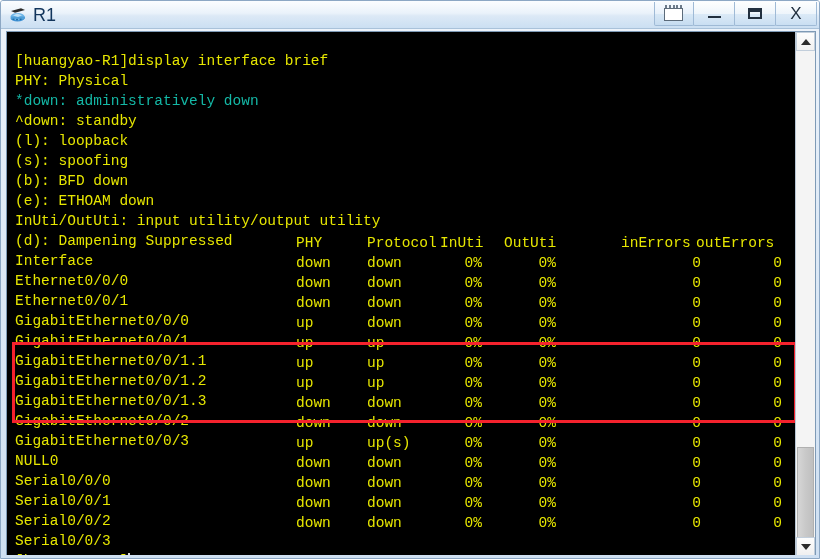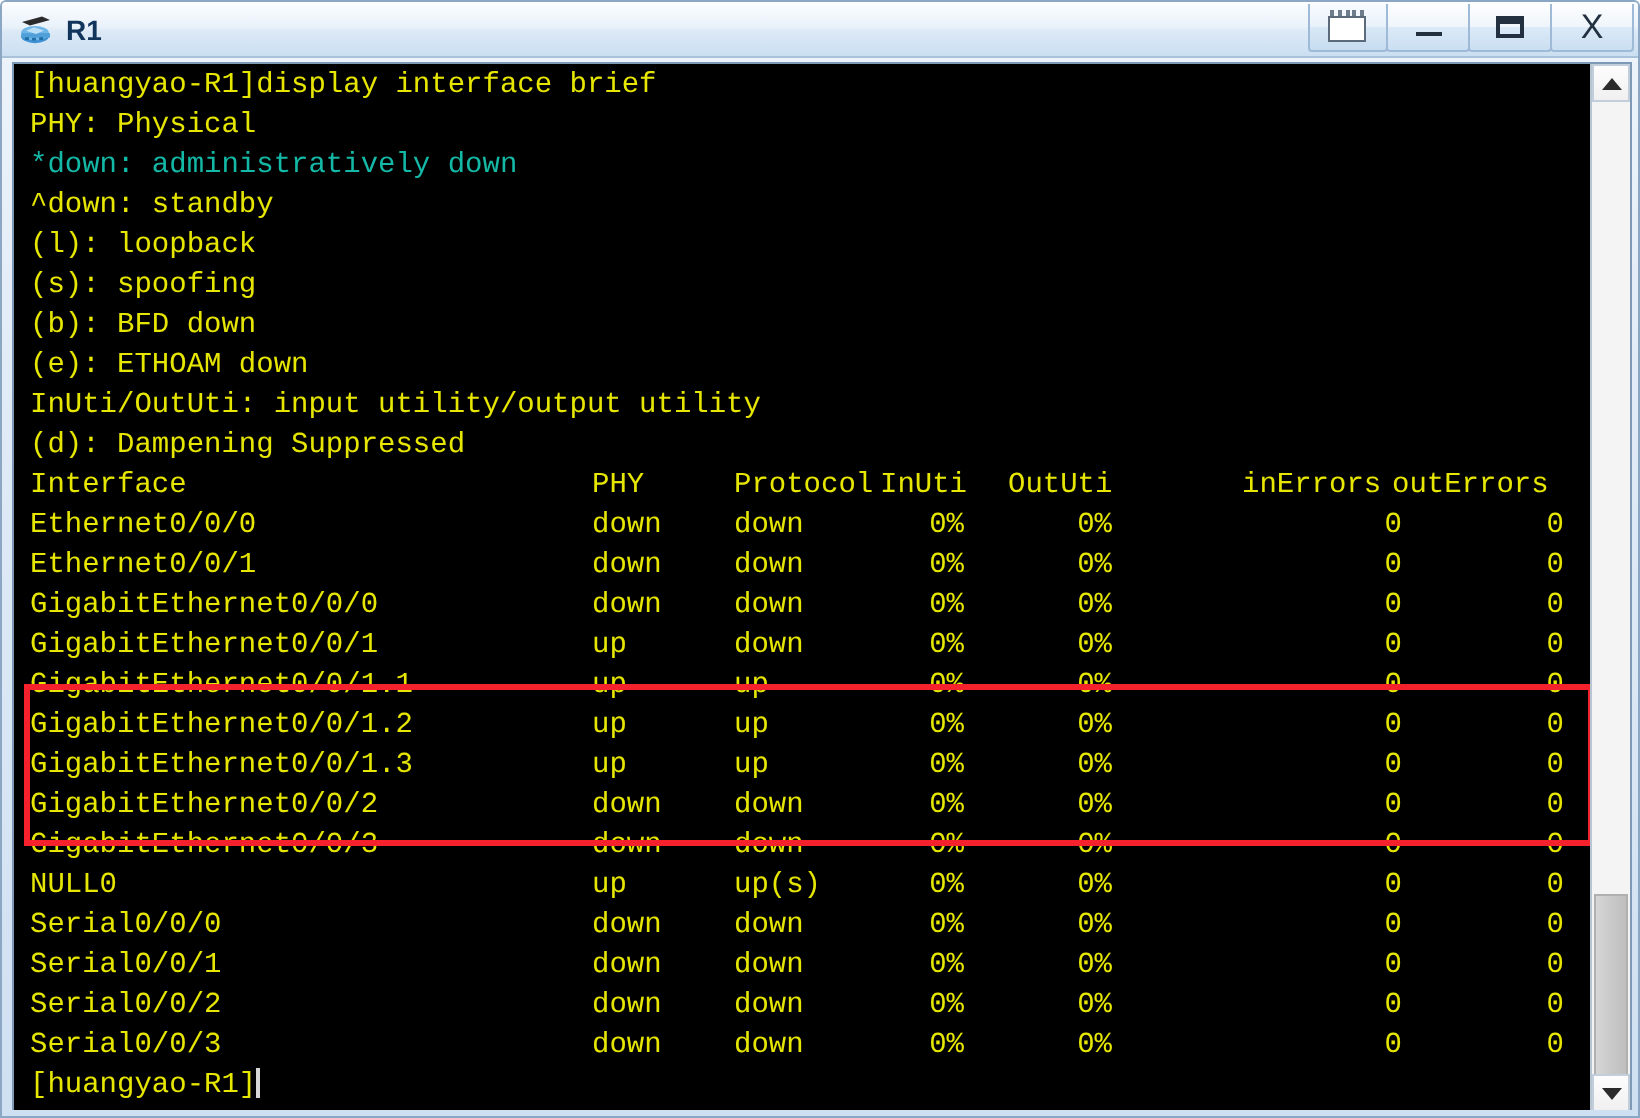--- a/index.html
+++ b/index.html
@@ -46,26 +46,25 @@
     height: 22px;
   }
   .app-icon {
     width: 20px;
     height: 20px;
     position: relative;
     margin-right: 5px;
     flex: 0 0 auto;
   }
   .title-text {
-    font-size: 14px;
+    font-size: 18px;
     color: #12355c;
     font-family: "Liberation Sans", sans-serif;
     line-height: 20px;
     white-space: nowrap;
-    font-weight: bold;
   }
 
   
   .winbtns {
     position: absolute;
     right: 4px;
     top: 1px;
     display: flex;
     align-items: flex-start;
     height: 26px;
@@ -169,21 +168,21 @@
     font-family: "Liberation Mono", "DejaVu Sans Mono", monospace;
     font-size: 14.5px;
     color: #e6e600;
     letter-spacing: 0px;
   }
   .line .col {
     position: absolute;
     top: 0;
     white-space: pre;
   }
-  .c-iface  { left: 0px; }
+  .c-iface  { left: 0px; margin-top: 18px; }
   .c-phy    { left: 281px; }
   .c-proto  { left: 338px; margin-left: 14px; }
   .c-inuti  { left: 425px; text-align: right; width: 42px; }
   .c-oututi { left: 489px; text-align: right; width: 52px; }
   .c-inerr  { left: 587px; text-align: right; width: 80px; margin-left: 19px; }
   .c-outerr { left: 681px; text-align: right; width: 86px; }
 
   .line.header .c-inuti  { text-align: left; width: auto; }
   .line.header .c-oututi { text-align: left; width: auto; }
   .line.header .c-inerr  { text-align: left; width: auto; }

